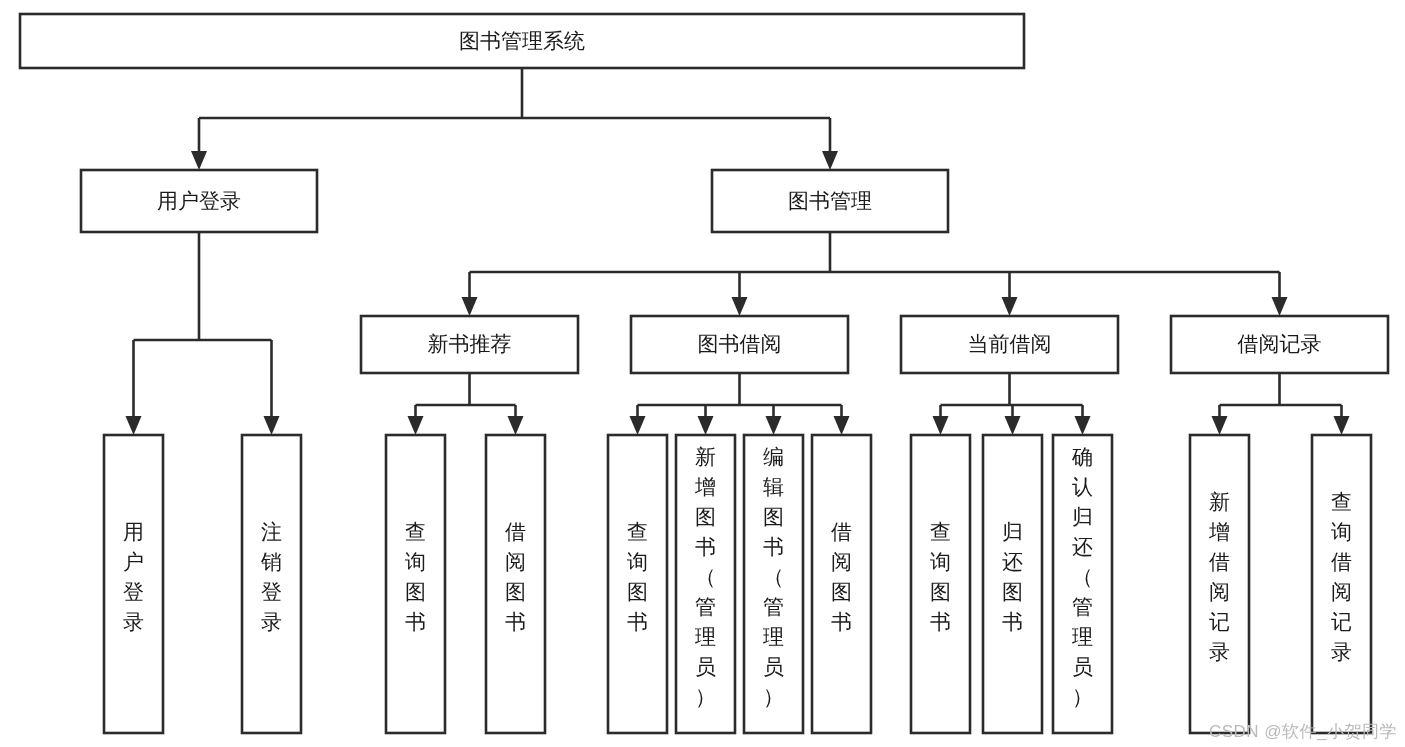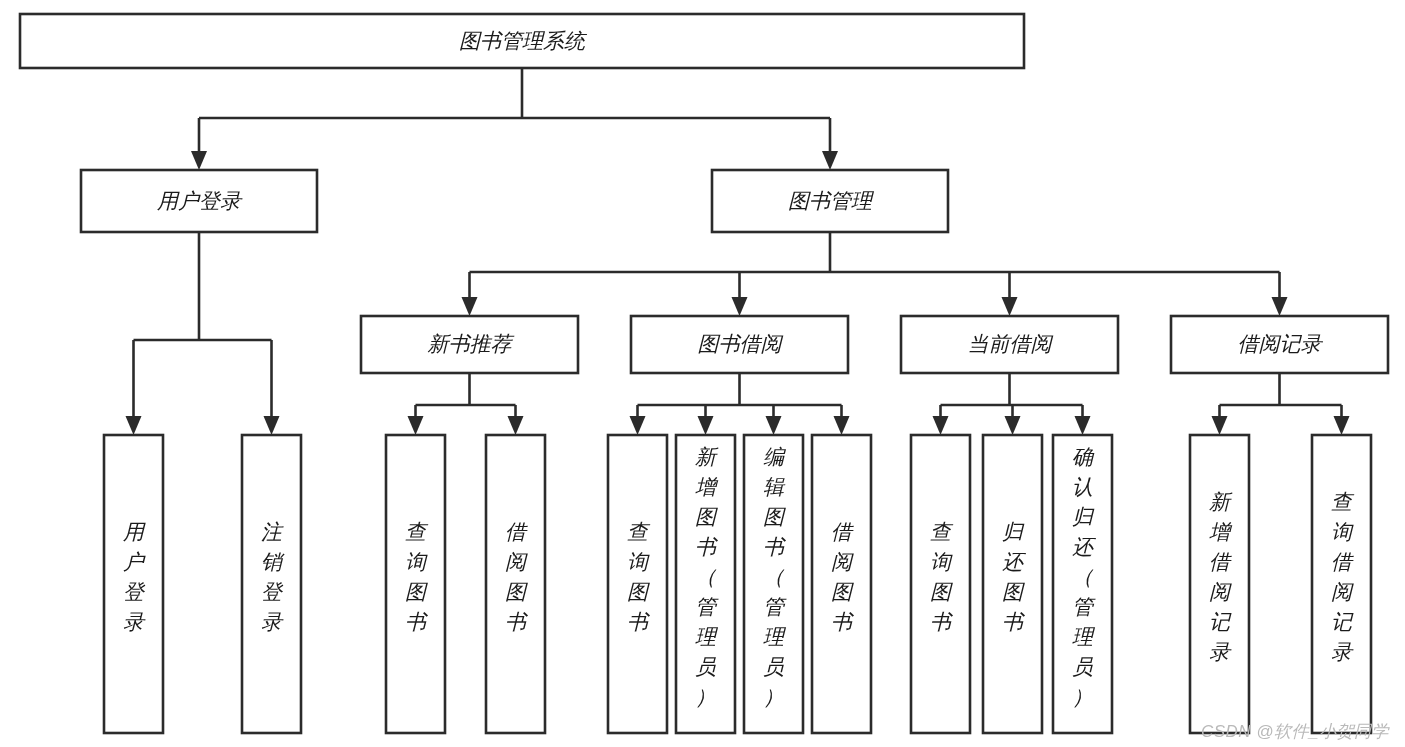--- a/index.html
+++ b/index.html
@@ -10,21 +10,20 @@
   body {
     width: 1405px;
     height: 747px;
     font-family: "Liberation Sans", "DejaVu Sans", sans-serif;
     overflow: hidden;
   }
   #diagram-root {
     position: relative;
     width: 1405px;
     height: 747px;
-    font-style: italic;
   }
   svg.diagram {
     position: absolute;
     top: 0;
     left: 0;
     width: 1405px;
     height: 747px;
   }
   .node-rect {
     fill: #ffffff;
@@ -49,21 +48,21 @@
     dominant-baseline: middle;
   }
   .node-label-vertical {
     fill: #1b1b1b;
     font-family: "Liberation Sans", "DejaVu Sans", sans-serif;
     font-size: 21px;
     text-anchor: middle;
   }
   .watermark {
     position: absolute;
-    right: 16px;
+    right: 8px;
     bottom: 4px;
     font-family: "Liberation Sans", "DejaVu Sans", sans-serif;
     font-size: 17px;
     color: #b9b9b9;
     letter-spacing: 0.5px;
     white-space: nowrap;
     user-select: none;
   }
 </style>
 </head>

